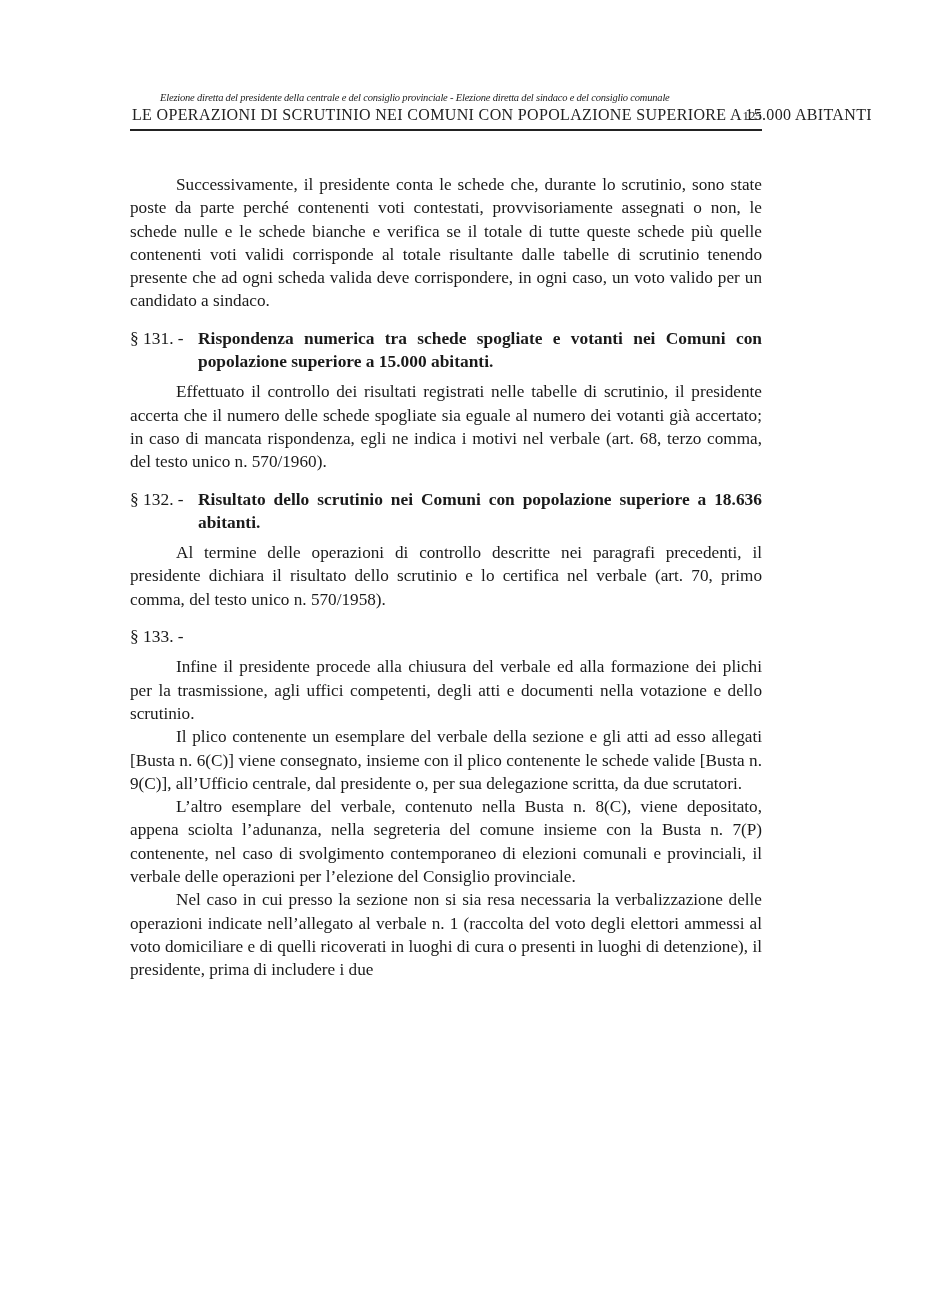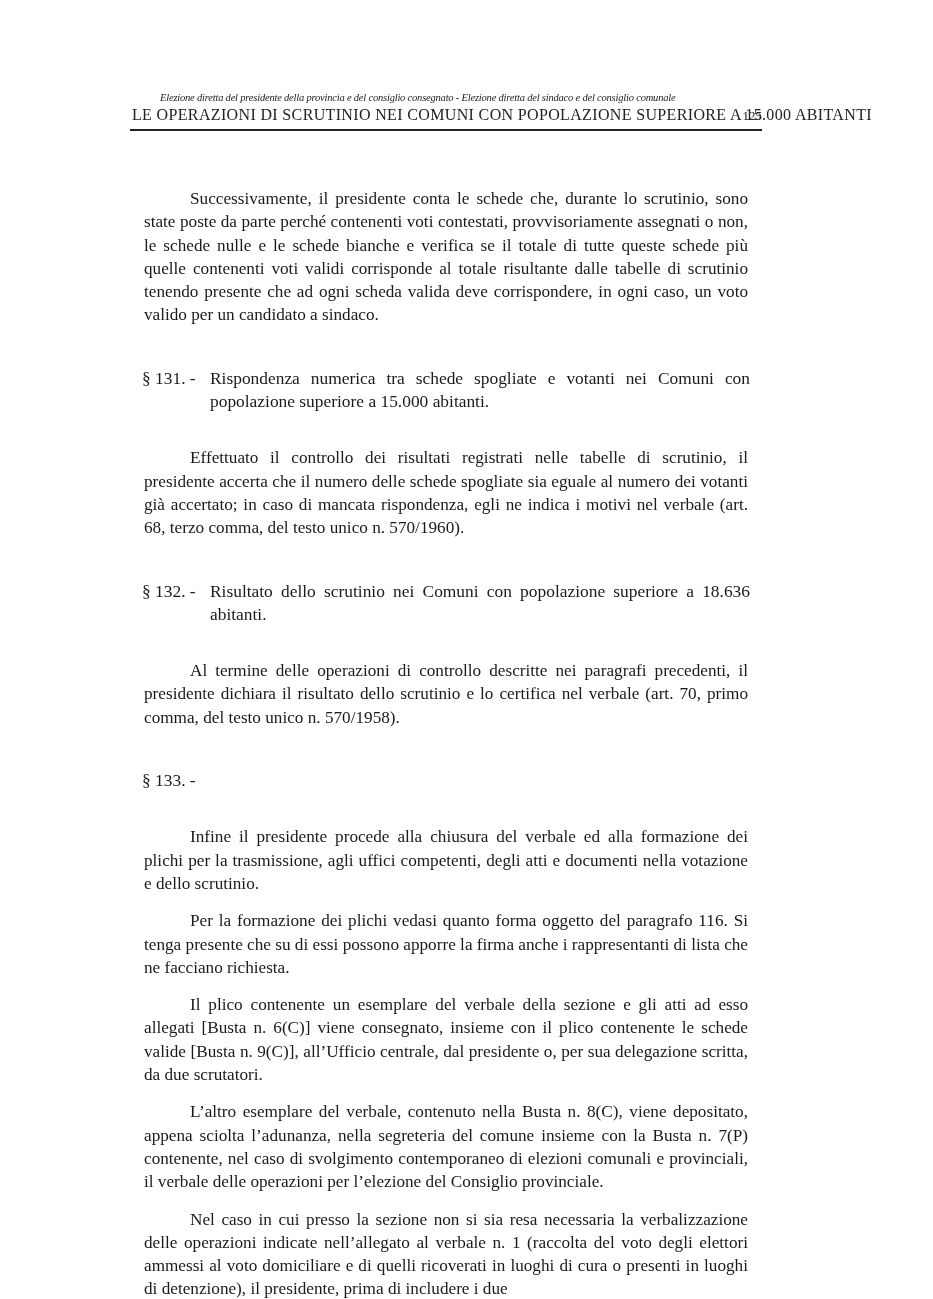--- a/index.html
+++ b/index.html
@@ -8,35 +8,35 @@
   .page { position: absolute; left: 130px; top: 0; width: 632px; }
   .running-head { position: absolute; left: 0; top: 92px; width: 632px; height: 38px; }
   .rh-line1 { position: absolute; left: 30px; top: 0; font-style: italic; font-size: 10.5px;
               letter-spacing: -0.2px; white-space: nowrap; color: #222; }
   .rh-line2 { position: absolute; left: 2px; top: 14px; font-size: 16px; letter-spacing: 0.35px;
               white-space: nowrap; color: #222; }
   .page-number { position: absolute; right: 0; top: 16px; font-size: 13px; color: #222; }
   .rule { position: absolute; left: 0; top: 37px; width: 632px; height: 2px; background: #222; }
 
   .body { position: absolute; left: 0; top: 173px; width: 632px; }
-  p { margin: 14px; font-size: 17.2px; line-height: 23.3px; text-align: justify; }
+  p { margin: 0; font-size: 17.2px; line-height: 23.3px; text-align: justify; }
   p.indent { text-indent: 46px; }
-  .heading { display: flex; font-size: 17.4px; line-height: 23.3px; margin: 12px; }
+  .heading { display: flex; font-size: 17.4px; line-height: 23.3px; margin: 0; }
   .heading .num { white-space: nowrap; flex: 0 0 auto; width: 68px; }
-  .heading .title { flex: 1; font-weight: normal; text-align: justify; }
+  .heading .title { flex: 1; font-weight: bold; text-align: justify; }
   .gap-before-h { height: 14px; }
   .gap-after-h { height: 7px; }
 </style>
 </head>
 <body>
 
 <div class="page">
 
   <div class="running-head">
-    <div class="rh-line1">Elezione diretta del presidente della provincia e del consiglio consegnato - Elezione diretta del sindaco e del consiglio comunale</div>
+    <div class="rh-line1">Elezione diretta del presidente della centrale e del consiglio provinciale - Elezione diretta del sindaco e del consiglio comunale</div>
     <div class="rh-line2">LE OPERAZIONI DI SCRUTINIO NEI COMUNI CON POPOLAZIONE SUPERIORE A 15.000 ABITANTI</div>
     <div class="page-number">125</div>
     <div class="rule"></div>
   </div>
 
   <div class="body">
 
     <p class="indent">Successivamente, il presidente conta le schede che, durante lo scrutinio, sono state poste da parte perché contenenti voti contestati, provvisoriamente assegnati o non, le schede nulle e le schede bianche e verifica se il totale di tutte queste schede più quelle contenenti voti validi corrisponde al totale risultante dalle tabelle di scrutinio tenendo presente che ad ogni scheda valida deve corrispondere, in ogni caso, un voto valido per un candidato a sindaco.</p>
 
     <div class="gap-before-h"></div>
@@ -54,19 +54,18 @@
     </div>
     <div class="gap-after-h"></div>
     <p class="indent">Al termine delle operazioni di controllo descritte nei paragrafi precedenti, il presidente dichiara il risultato dello scrutinio e lo certifica nel verbale (art. 70, primo comma, del testo unico n. 570/1958).</p>
 
     <div class="gap-before-h"></div>
     <div class="heading">
       <span class="num">§ 133. -</span>
     </div>
     <div class="gap-after-h"></div>
     <p class="indent">Infine il presidente procede alla chiusura del verbale ed alla formazione dei plichi per la trasmissione, agli uffici competenti, degli atti e documenti nella votazione e dello scrutinio.</p>
-    <p class="indent">Per la formazione dei plichi vedasi quanto forma oggetto del paragrafo 116. Si tenga presente che su di essi possono apporre la firma anche i rappresentanti di lista che ne facciano richiesta.</p>
     <p class="indent">Il plico contenente un esemplare del verbale della sezione e gli atti ad esso allegati [Busta n. 6(C)] viene consegnato, insieme con il plico contenente le schede valide [Busta n. 9(C)], all’Ufficio centrale, dal presidente o, per sua delegazione scritta, da due scrutatori.</p>
     <p class="indent">L’altro esemplare del verbale, contenuto nella Busta n. 8(C), viene depositato, appena sciolta l’adunanza, nella segreteria del comune insieme con la Busta n. 7(P) contenente, nel caso di svolgimento contemporaneo di elezioni comunali e provinciali, il verbale delle operazioni per l’elezione del Consiglio provinciale.</p>
     <p class="indent">Nel caso in cui presso la sezione non si sia resa necessaria la verbalizzazione delle operazioni indicate nell’allegato al verbale n. 1 (raccolta del voto degli  elettori ammessi al voto domiciliare e di quelli ricoverati in luoghi di cura o presenti in luoghi di detenzione), il presidente, prima di includere i due</p>
 
   </div>
 </div>
 
 </body></html>

